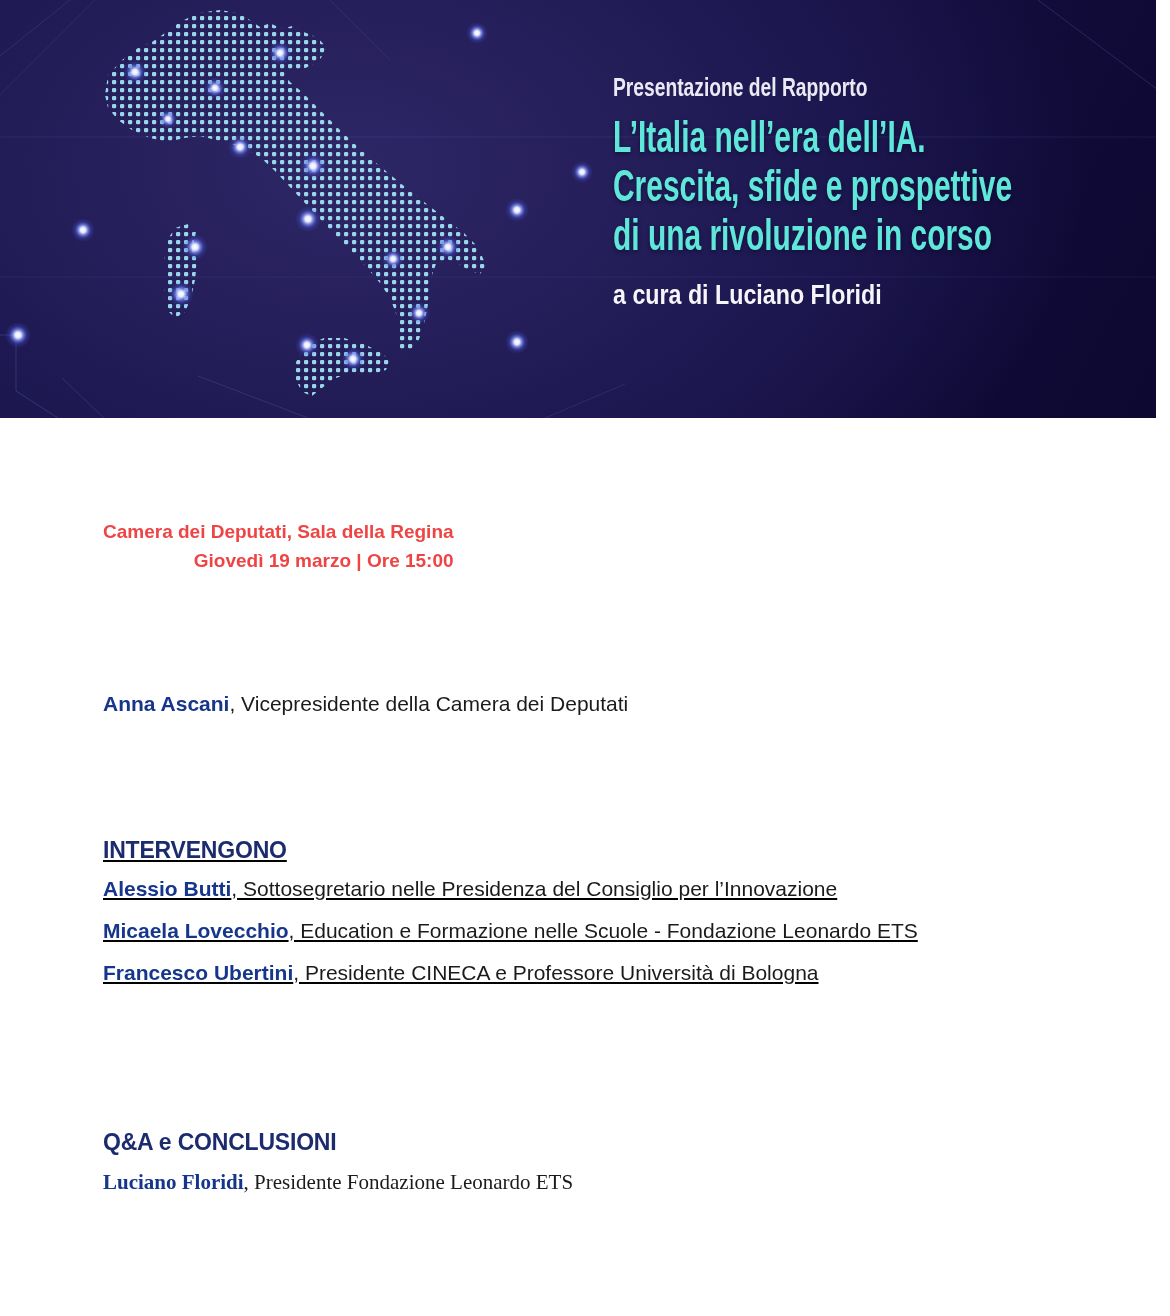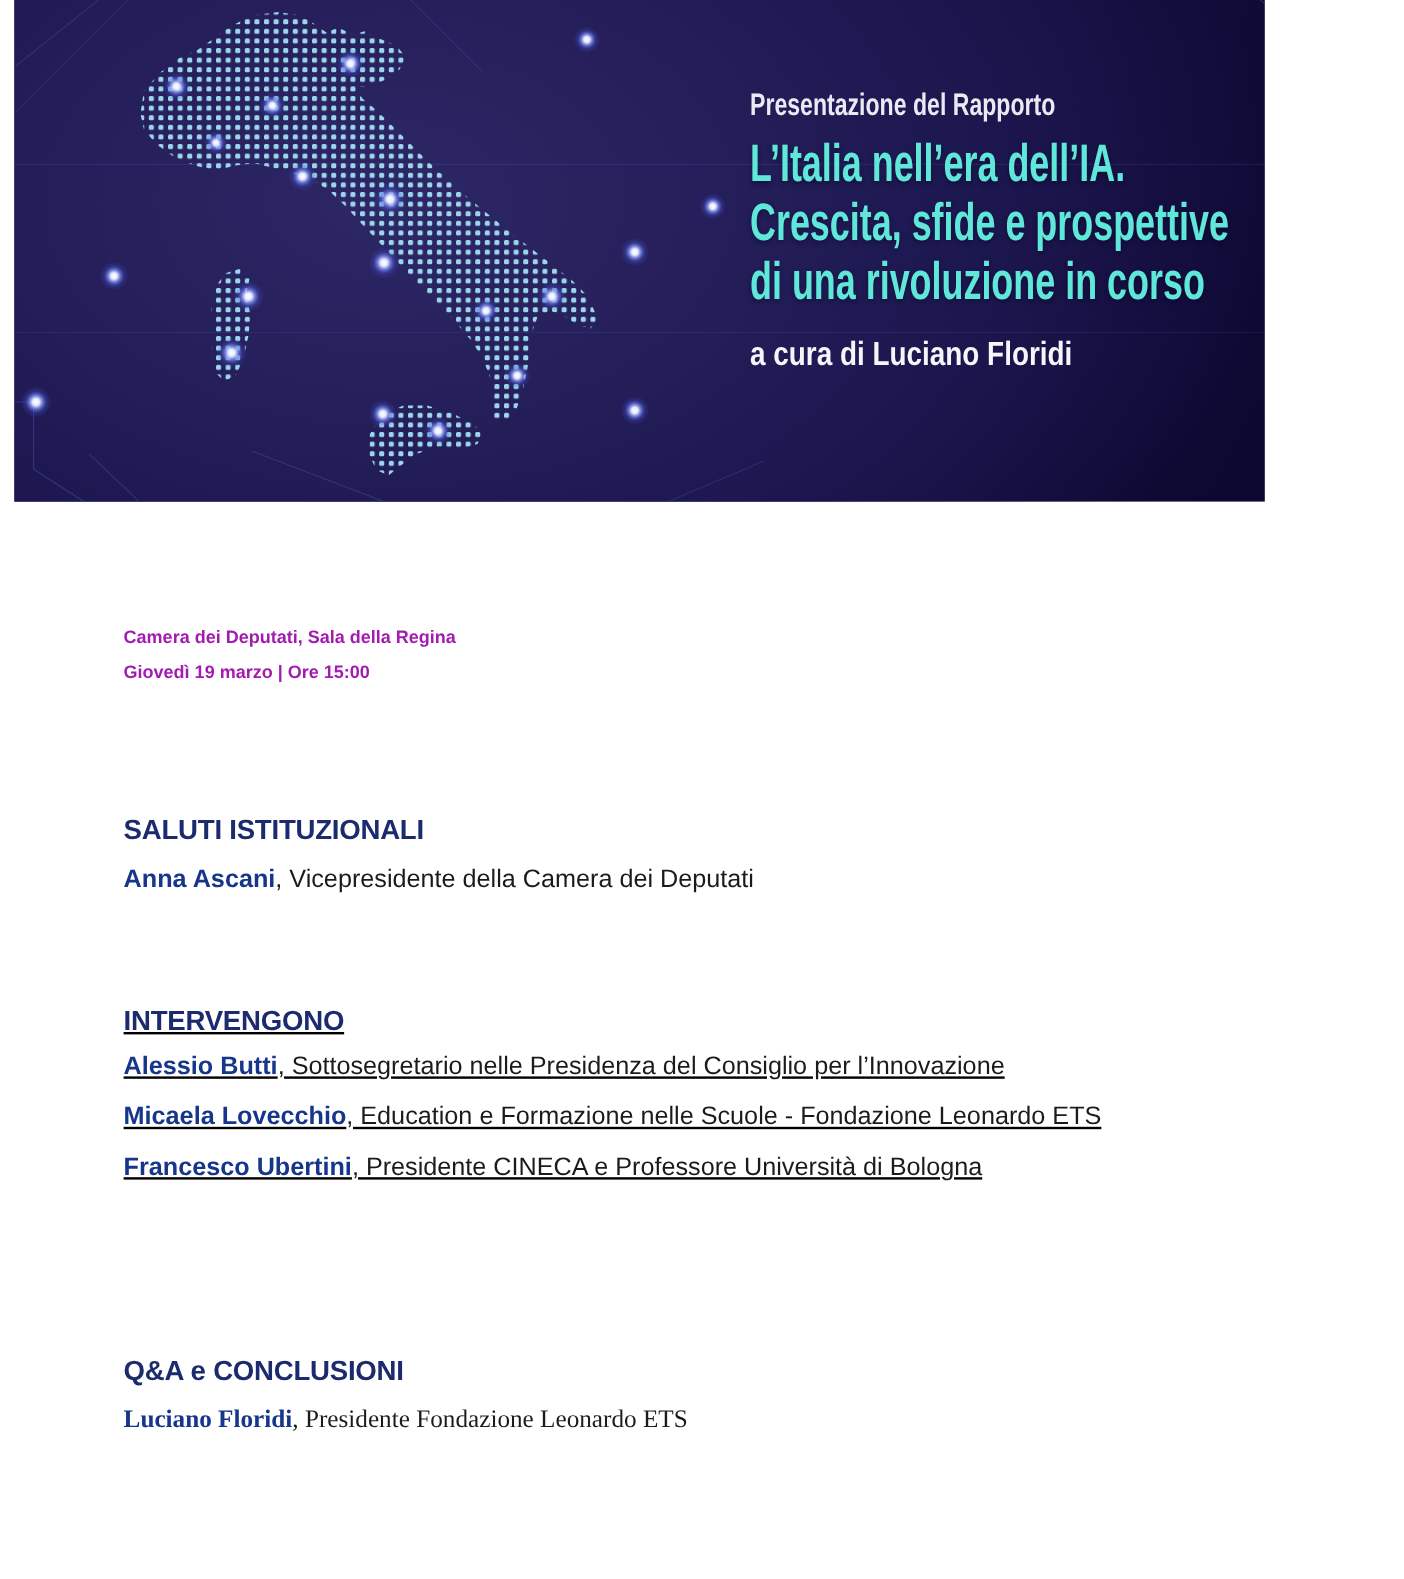--- a/index.html
+++ b/index.html
@@ -2,25 +2,24 @@
 <html><head>
 <meta charset="utf-8">
 <style>
   * { margin:0; padding:0; box-sizing:border-box; }
   html,body { background:#ffffff; }
   body { font-family:"Liberation Sans","DejaVu Sans",sans-serif; }
   .page { position:relative; width:1170px; height:1316px; background:#ffffff; overflow:hidden; }
 
   
   .hero {
-    position:absolute; left:0; top:0; width:1042px; height:418px; overflow:hidden;
+    position:absolute; left:0; top:0; width:1156px; height:418px; overflow:hidden;
     background:
       radial-gradient(950px 620px at 30% 40%, #2E2766 0%, #1D1750 52%, rgba(18,13,64,0) 78%),
       linear-gradient(118deg, #1F1950 0%, #161043 45%, #0D0831 100%);
-    margin-left: 12px;
   }
   .hero svg { position:absolute; left:0; top:0; display:block; }
 
   .hero-kicker {
     position:absolute; left:613px; top:72px; font-size:26px; font-weight:700;
     color:#EBEAF4; transform:scaleX(.74); transform-origin:0 0; white-space:nowrap;
   }
   .hero-title { position:absolute; left:613px; top:112px; }
   .hero-title .tline {
     display:block; font-size:44px; font-weight:700; line-height:49px; color:#5FE7DA;
@@ -28,21 +27,21 @@
     text-shadow:0 2px 5px rgba(5,5,30,.45);
   }
   .hero-byline {
     position:absolute; left:613px; top:279px; font-size:28px; font-weight:700;
     color:#F6F5FA; transform:scaleX(.83); transform-origin:0 0; white-space:nowrap;
   }
 
   
   .venue {
     position:absolute; left:103px; top:517px;
-    font-size:15px; font-weight:700; line-height:29px; color:#a21caf;
+    font-size:19px; font-weight:700; line-height:29px; color:#ef4444;text-align:right;
   }
   .sec { position:absolute; left:103px; right:40px; }
   .sec h2 { font-size:23px; line-height:29px; font-weight:700; color:#1B2B6E; letter-spacing:-.2px; }
   .sec .item { font-size:21px; line-height:28px; color:#1B1B1D; margin-bottom:14px; white-space:nowrap; }
   .sec .item .name { font-weight:700; color:#16368C; }
   .sec-saluti { top:677px; }
   .sec-saluti .item { margin-top:13px; }
   .sec-interv { top:836px;text-decoration:underline; }
   .sec-interv .items { margin-top:10px; }
   .sec-qa { top:1092px;margin-top:36px; }
@@ -124,21 +123,20 @@
   </header>
 
   <main>
 
     <div class="venue">
       <div>Camera dei Deputati, Sala della Regina</div>
       <div>Giovedì 19 marzo | Ore 15:00</div>
     </div>
 
     <section class="sec sec-saluti">
-      <h2>SALUTI ISTITUZIONALI</h2>
       <p class="item">
         <span class="name">Anna Ascani</span><span class="role">, Vicepresidente della Camera dei Deputati</span>
       </p>
     </section>
 
     <section class="sec sec-interv">
       <h2>INTERVENGONO</h2>
       <div class="items">
         <p class="item">
           <span class="name">Alessio Butti</span><span class="role">, Sottosegretario nelle Presidenza del Consiglio per l’Innovazione</span>

